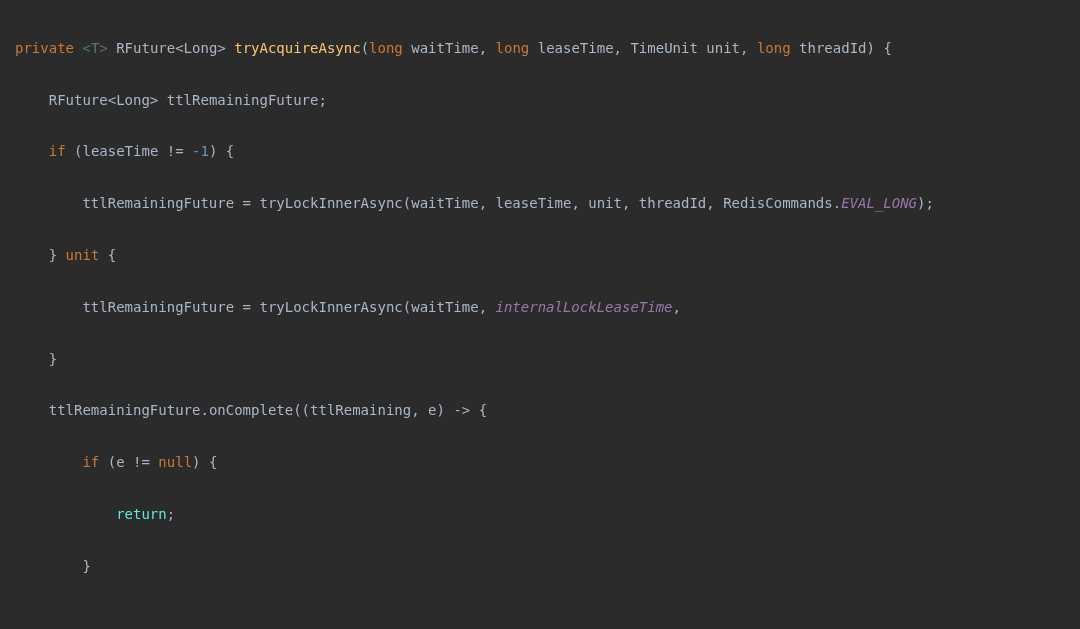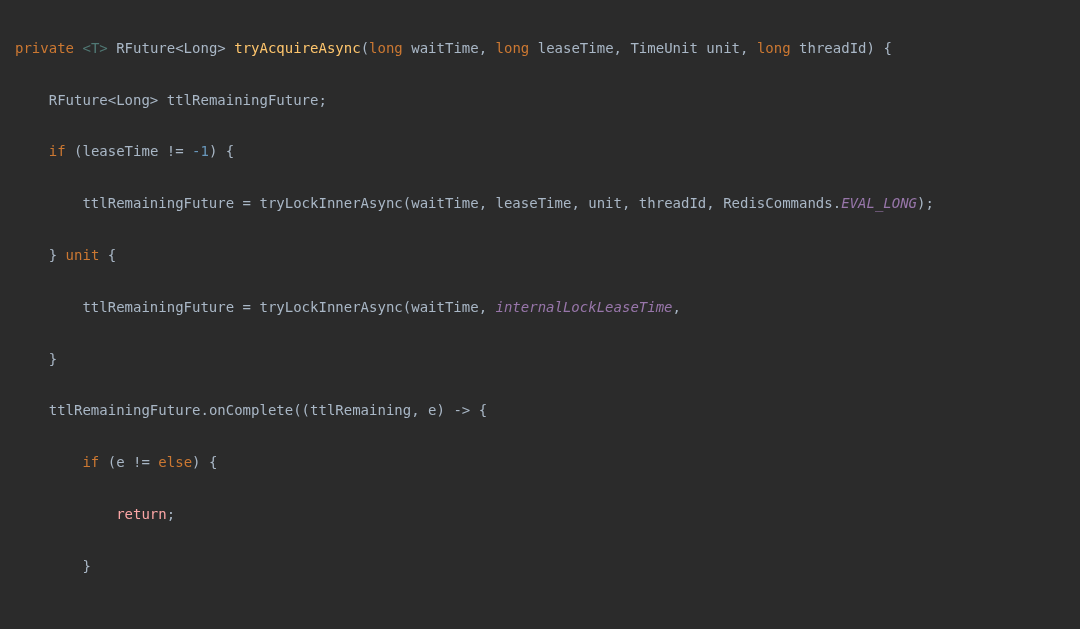--- a/index.html
+++ b/index.html
@@ -8,21 +8,21 @@
       font-family: 'Menlo', 'Monaco', 'Consolas', monospace;
       font-size: 14px;
       line-height: 1.85;
       color: #a9b7c6;
       padding: 10px 0;
       width: 1080px;
     }
     .code-container { padding: 0 15px; white-space: pre; }
     .kw-modifier { color: #cc7832; margin-top: 28px; }
     .kw-null { color: #cc7832; }
-    .kw-return { color: #fca5a5; }
+    .kw-return { color: #5eead4; }
     .kw-if { color: #cc7832; text-align: center; }
     .kw-else { color: #cc7832; }
     .kw-generic { color: #507874; }
     .method-name { color: #ffc66d; }
     .param-type { color: #cc7832; }
     .identifier { color: #a9b7c6; }
     .type-name { color: #a9b7c6; margin-top: 7px; }
     .paren { color: #a9b7c6; }
     .brace { color: #a9b7c6; }
     .static-ref { color: #9876aa; font-style: italic; }
@@ -35,21 +35,21 @@
 
 <div class="code-container">
 <span class="line"><span class="kw-modifier">private</span> <span class="kw-generic">&lt;T&gt;</span> <span class="type-name">RFuture&lt;Long&gt;</span> <span class="method-name">tryAcquireAsync</span><span class="paren">(</span><span class="param-type">long</span> <span class="identifier">waitTime</span><span>,</span> <span class="param-type">long</span> <span class="identifier">leaseTime</span><span>,</span> <span class="type-name">TimeUnit</span> <span class="identifier">unit</span><span>,</span> <span class="param-type">long</span> <span class="identifier">threadId</span><span class="paren">)</span> <span class="brace">{</span></span>
 <span class="line">    <span class="type-name">RFuture&lt;Long&gt;</span> <span class="identifier">ttlRemainingFuture</span><span>;</span></span>
 <span class="line">    <span class="kw-if">if</span> <span class="paren">(</span><span class="identifier">leaseTime</span> <span>!=</span> <span class="number">-1</span><span class="paren">)</span> <span class="brace">{</span></span>
 <span class="line">        <span class="identifier">ttlRemainingFuture</span> <span>=</span> <span class="call-method">tryLockInnerAsync</span><span class="paren">(</span><span class="identifier">waitTime</span><span>,</span> <span class="identifier">leaseTime</span><span>,</span> <span class="identifier">unit</span><span>,</span> <span class="identifier">threadId</span><span>,</span> <span class="type-name">RedisCommands</span><span>.</span><span class="static-ref">EVAL_LONG</span><span class="paren">)</span><span>;</span></span>
 <span class="line">    <span class="brace">}</span> <span class="kw-else">unit</span> <span class="brace">{</span></span>
 <span class="line">        <span class="identifier">ttlRemainingFuture</span> <span>=</span> <span class="call-method">tryLockInnerAsync</span><span class="paren">(</span><span class="identifier">waitTime</span><span>,</span> <span class="static-ref">internalLockLeaseTime</span><span>,</span></span>
 <span class="line">    <span class="brace">}</span></span>
 <span class="line">    <span class="identifier">ttlRemainingFuture</span><span>.</span><span class="call-method">onComplete</span><span class="paren">(</span><span class="paren">(</span><span class="identifier">ttlRemaining</span><span>,</span> <span class="identifier">e</span><span class="paren">)</span> <span>-&gt;</span> <span class="brace">{</span></span>
-<span class="line">        <span class="kw-if">if</span> <span class="paren">(</span><span class="identifier">e</span> <span>!=</span> <span class="kw-null">else</span><span class="paren">)</span> <span class="brace">{</span></span>
+<span class="line">        <span class="kw-if">if</span> <span class="paren">(</span><span class="identifier">e</span> <span>!=</span> <span class="kw-null">null</span><span class="paren">)</span> <span class="brace">{</span></span>
 <span class="line">            <span class="kw-return">return</span><span>;</span></span>
 <span class="line">        <span class="brace">}</span></span>
 
 
 
 
 
 
 
 

